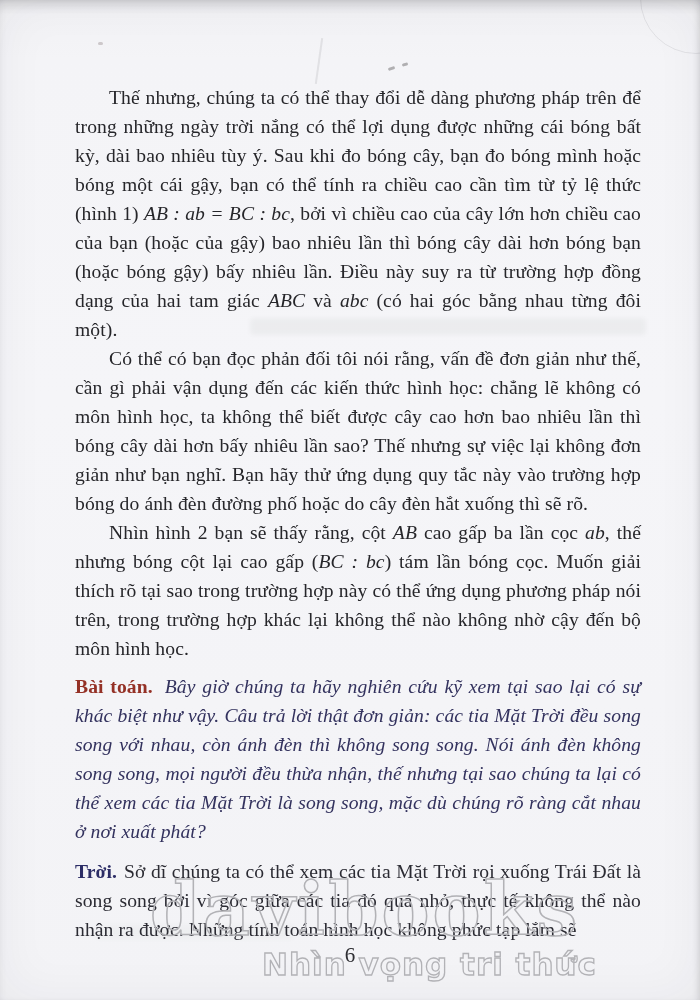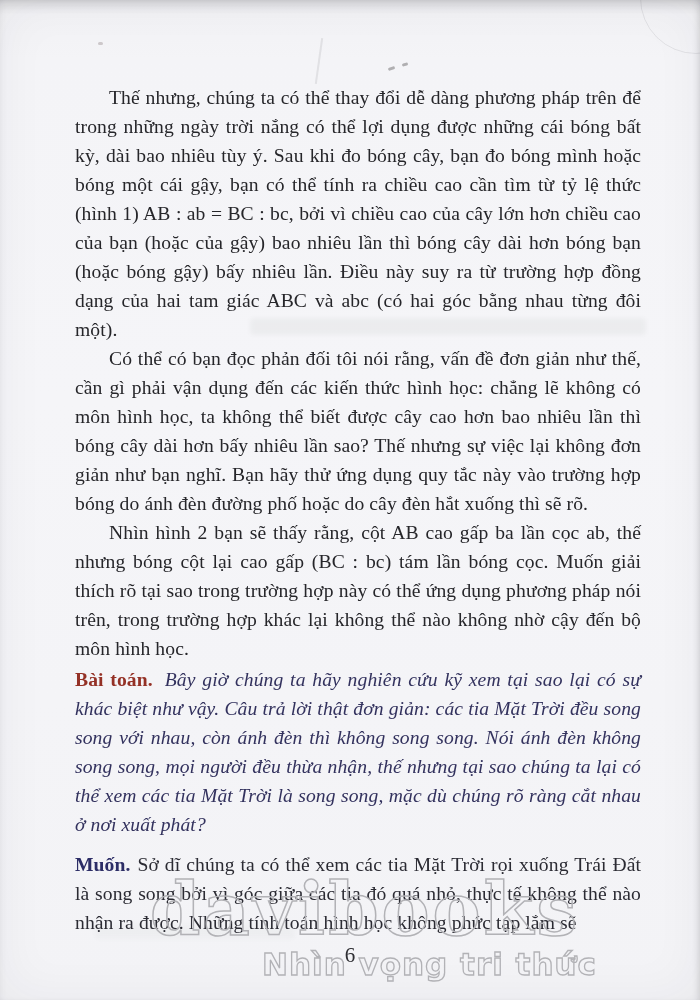--- a/index.html
+++ b/index.html
@@ -17,23 +17,23 @@
   .content{
     position:absolute;left:75px;top:83px;width:566px;
   }
   .content p{
     margin:0;text-align:justify;
     font-size:19.6px;line-height:29px;
     color:var(--body-text,#26262a);
     letter-spacing:.1px;
   }
   .content p.indent{text-indent:34px;}
-  .math{}
+  .math{font-style:italic;}
   p.problem{
-    margin-top:2px;font-style:italic;color:var(--problem-text,#33325e);
+    margin-top:9px;font-style:italic;color:var(--problem-text,#33325e);
   }
   p.problem .label{
     font-style:normal;font-weight:bold;color:var(--problem-label,#943126);
     padding-right:12px;
   }
   p.solution{
     margin-top:11px;color:var(--solution-text,#2b2b33);
   }
   p.solution .label{
     font-weight:bold;color:var(--solution-label,#2c2d66);
@@ -93,21 +93,21 @@
   <div class="speck2"></div>
   <div class="speck3"></div>
   <div class="bleed bleed-a"></div>
   <div class="bleed bleed-b"></div>
 
   <main class="content">
       <p class="body indent"><span>Thế nhưng, chúng ta có thể thay đổi dễ dàng phương pháp trên để trong những ngày trời nắng có thể lợi dụng được những cái bóng bất kỳ, dài bao nhiêu tùy ý. Sau khi đo bóng cây, bạn đo bóng mình hoặc bóng một cái gậy, bạn có thể tính ra chiều cao cần tìm từ tỷ lệ thức (hình 1) </span><span class="math">AB : ab = BC : bc</span><span>, bởi vì chiều cao của cây lớn hơn chiều cao của bạn (hoặc của gậy) bao nhiêu lần thì bóng cây dài hơn bóng bạn (hoặc bóng gậy) bấy nhiêu lần. Điều này suy ra từ trường hợp đồng dạng của hai tam giác </span><span class="math">ABC</span><span> và </span><span class="math">abc</span><span> (có hai góc bằng nhau từng đôi một).</span></p>
       <p class="body indent"><span>Có thể có bạn đọc phản đối tôi nói rằng, vấn đề đơn giản như thế, cần gì phải vận dụng đến các kiến thức hình học: chẳng lẽ không có môn hình học, ta không thể biết được cây cao hơn bao nhiêu lần thì bóng cây dài hơn bấy nhiêu lần sao? Thế nhưng sự việc lại không đơn giản như bạn nghĩ. Bạn hãy thử ứng dụng quy tắc này vào trường hợp bóng do ánh đèn đường phố hoặc do cây đèn hắt xuống thì sẽ rõ.</span></p>
       <p class="body indent"><span>Nhìn hình 2 bạn sẽ thấy rằng, cột </span><span class="math">AB</span><span> cao gấp ba lần cọc </span><span class="math">ab</span><span>, thế nhưng bóng cột lại cao gấp (</span><span class="math">BC : bc</span><span>) tám lần bóng cọc. Muốn giải thích rõ tại sao trong trường hợp này có thể ứng dụng phương pháp nói trên, trong trường hợp khác lại không thể nào không nhờ cậy đến bộ môn hình học.</span></p>
       <p class="problem"><span class="label">Bài toán.</span><span>Bây giờ chúng ta hãy nghiên cứu kỹ xem tại sao lại có sự khác biệt như vậy. Câu trả lời thật đơn giản: các tia Mặt Trời đều song song với nhau, còn ánh đèn thì không song song. Nói ánh đèn không song song, mọi người đều thừa nhận, thế nhưng tại sao chúng ta lại có thể xem các tia Mặt Trời là song song, mặc dù chúng rõ ràng cắt nhau ở nơi xuất phát?</span></p>
-      <p class="solution"><span class="label">Muốn.</span><span>Sở dĩ chúng ta có thể xem các tia Mặt Trời rọi xuống Trái Đất là song song bởi vì góc giữa các tia đó quá nhỏ, thực tế không thể nào nhận ra được. Những tính toán hình học không phức tạp lắm sẽ</span></p>
+      <p class="solution"><span class="label">Trời.</span><span>Sở dĩ chúng ta có thể xem các tia Mặt Trời rọi xuống Trái Đất là song song bởi vì góc giữa các tia đó quá nhỏ, thực tế không thể nào nhận ra được. Những tính toán hình học không phức tạp lắm sẽ</span></p>
     </main>
 
   <div class="page-number">6</div>
 
   <div class="watermark">
     <div class="wm-brand">davibooks</div>
     <div class="wm-slogan">Nhìn vọng tri thức</div>
   </div>
 
 </div>

